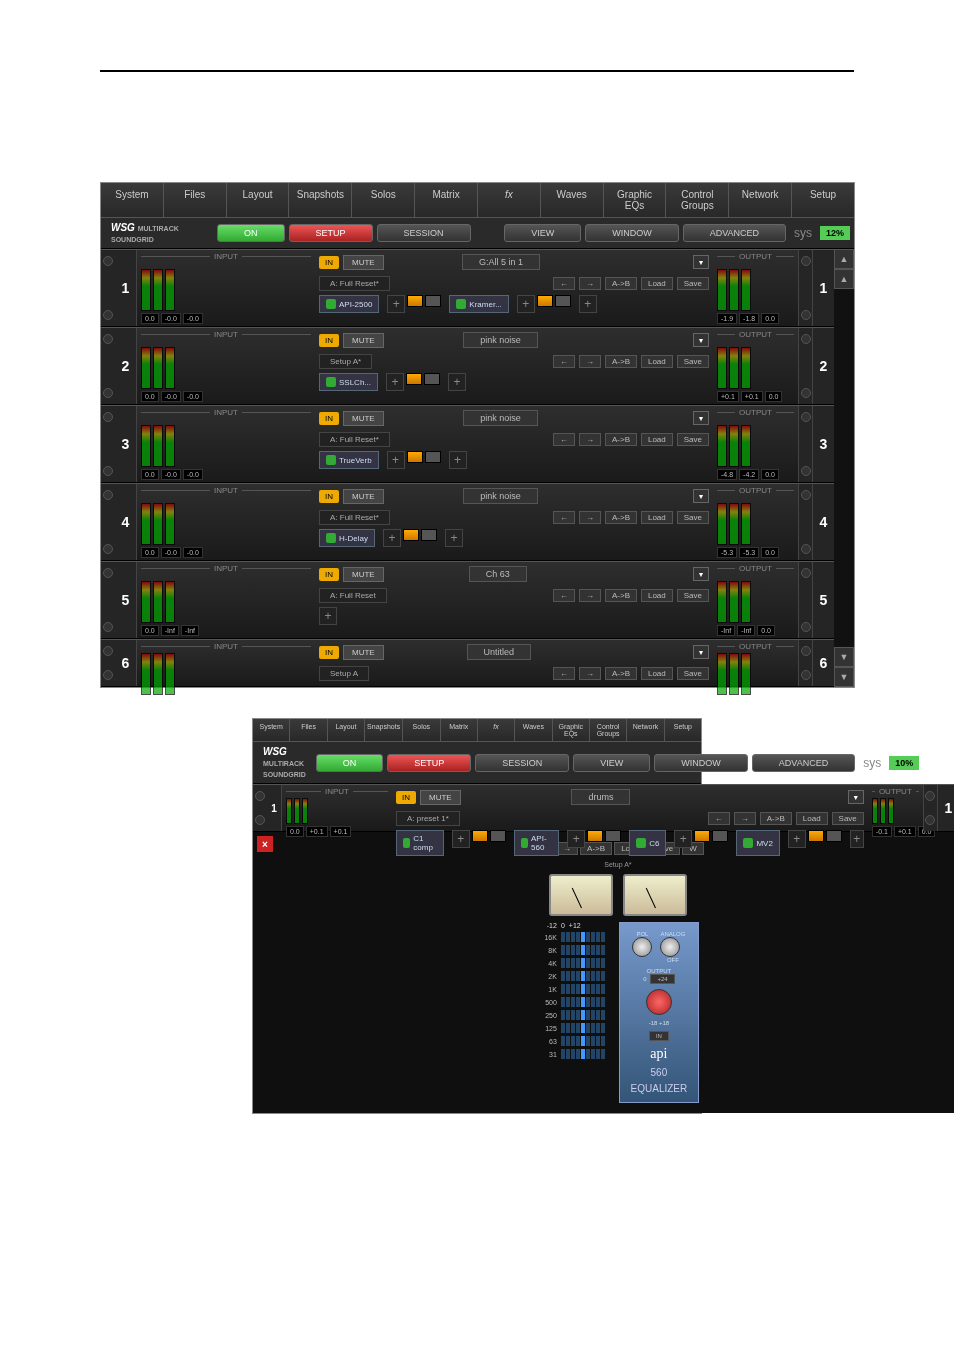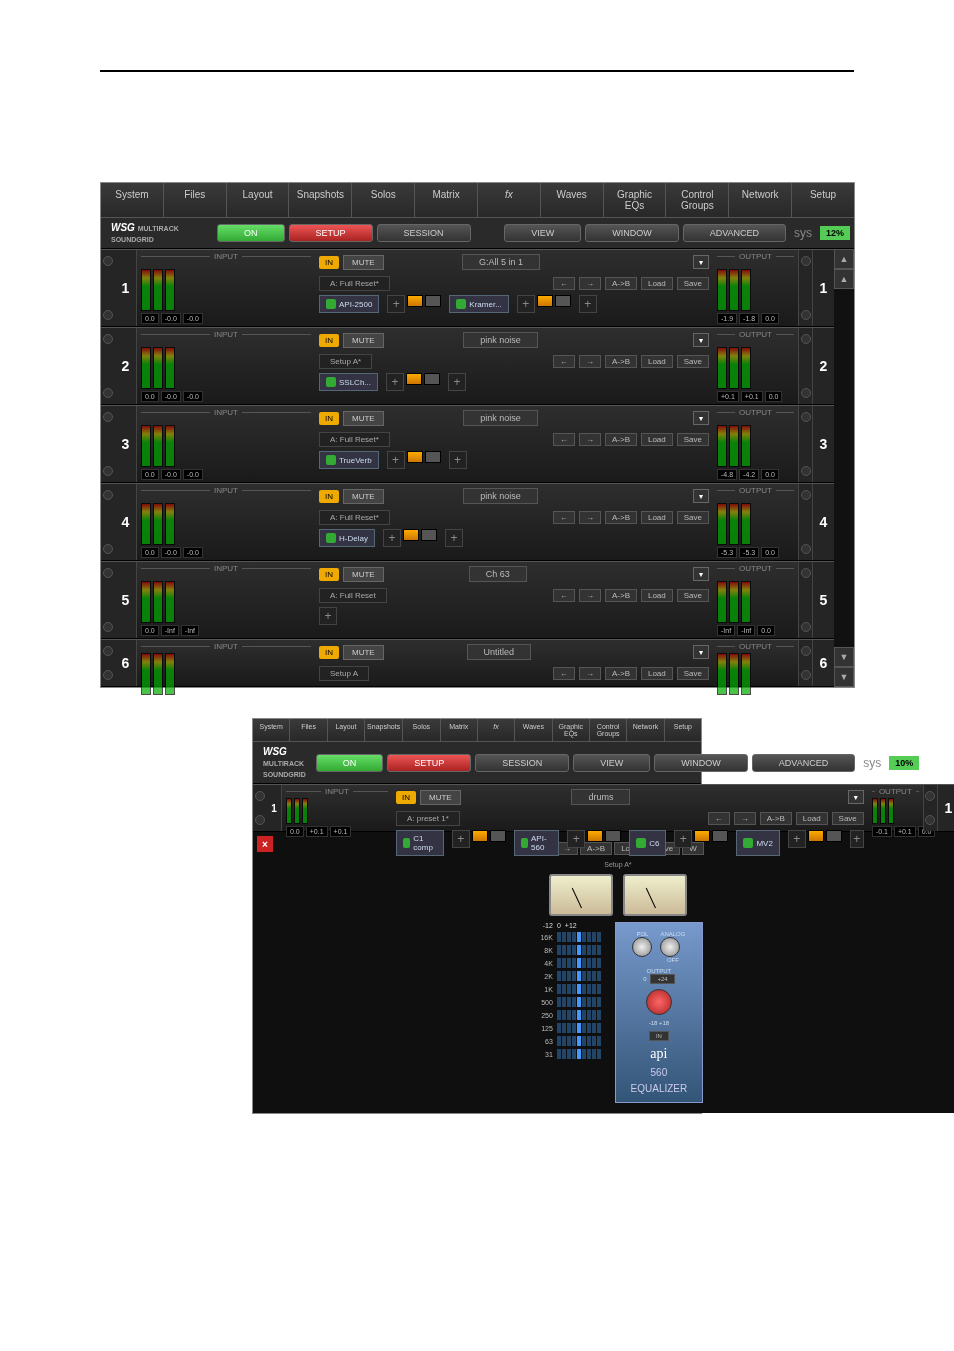--- a/index.html
+++ b/index.html
@@ -75,21 +75,21 @@
 .plugcol { display: flex; flex-direction: column; gap: 6px; align-items: center; padding: 6px; }
 .close-x { width: 16px; height: 16px; background: #c22; color: #fff; display: flex; align-items: center; justify-content: center; font-size: 10px; font-weight: bold; cursor: pointer; }
 .vu { width: 64px; height: 42px; background: linear-gradient(#eec,#cb9); border: 2px solid #888; border-radius: 3px; position: relative; }
 .vu::after { content: ''; position: absolute; bottom: 6px; left: 50%; width: 1px; height: 22px; background: #000; transform-origin: bottom; transform: rotate(-25deg); }
 .eq-grid { display: flex; flex-direction: column; gap: 3px; font-size: 7px; color: #bbb; }
 .eq-row { display: flex; align-items: center; gap: 4px; }
 .eq-row .freq { width: 20px; text-align: right; }
 .eq-sliders { display: flex; gap: 1px; }
 .eq-slider { width: 4px; height: 10px; background: #246; }
 .eq-slider.mark { background: #49f; }
-.api-panel { background: linear-gradient(#79c,#357); padding: 8px; border: 1px solid #89c; width: 88px; display: flex; flex-direction: column; align-items: center; gap: 5px; }
+.api-panel { background: linear-gradient(#79c,#357); padding: 8px; border: 1px solid #89c; width: 80px; display: flex; flex-direction: column; align-items: center; gap: 5px; }
 .knob { width: 20px; height: 20px; border-radius: 50%; background: radial-gradient(#eee,#888); border: 1px solid #333; }
 .knob.red { background: radial-gradient(#f66,#a22); width: 26px; height: 26px; }
 .api-logo { color: #fff; font-size: 14px; font-family: Georgia, serif; }
 .api-sub { color: #cce; font-size: 10px; }
 .plabel { font-size: 6px; color: #cde; }
 
 
 .footer { text-align: center; margin-top: 220px; padding: 20px; }
 .footer-txt { font-weight: bold; font-size: 26px; color: #223355; letter-spacing: 1px; }
 

